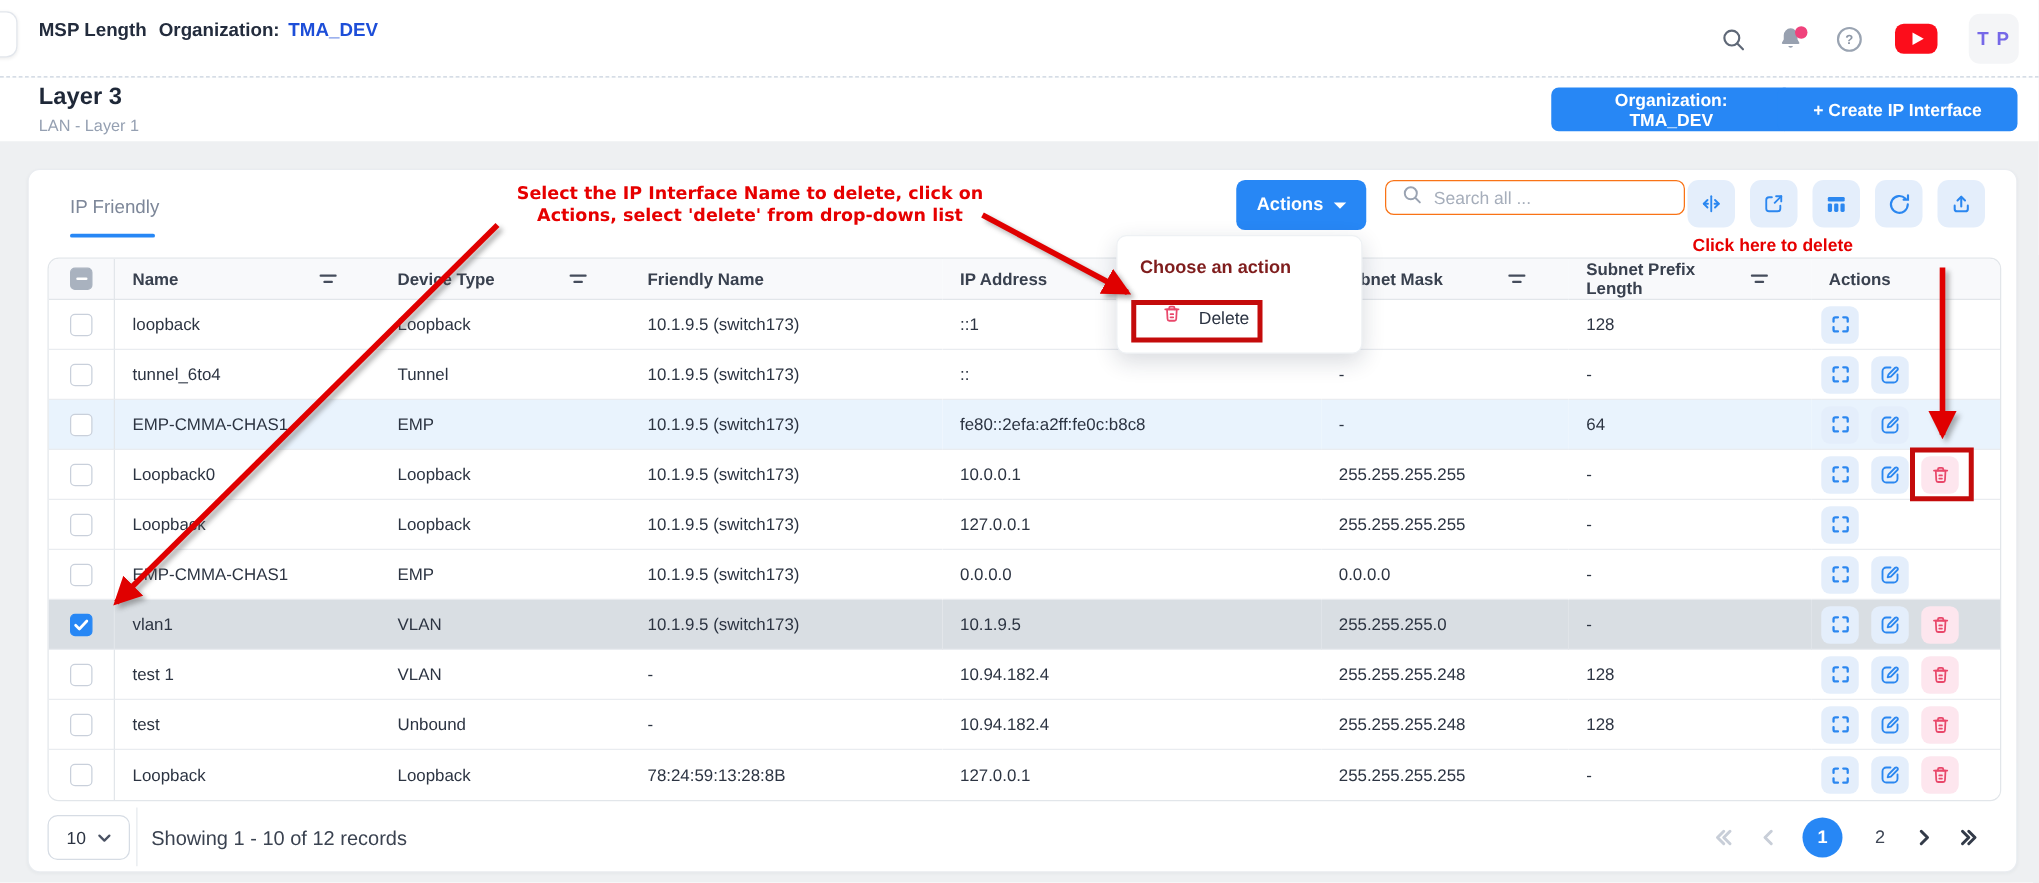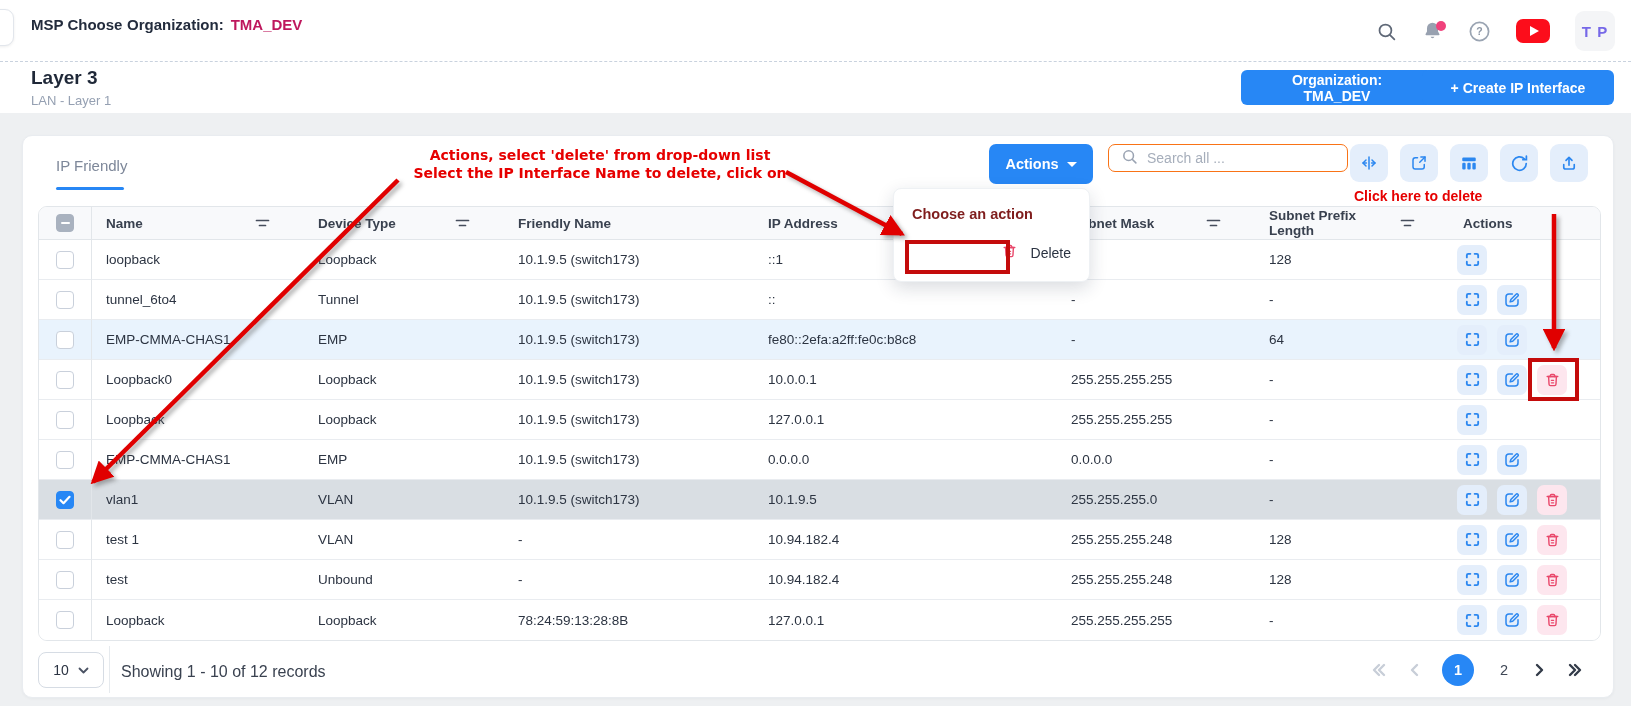--- a/index.html
+++ b/index.html
@@ -6,21 +6,21 @@
   html,body { width:1631px; height:706px; overflow:hidden; }
   body { position:relative; font-family:"Liberation Sans",sans-serif; background:#eef0f2; color:#2c3442; }
 
   
   .navbar { position:absolute; top:0; left:0; width:1631px; height:62px; background:#fff;
             border-bottom:1px dashed #c9d2de; z-index:5; }
   .edge-btn { position:absolute; left:-13px; top:9px; width:27px; height:37px; background:#fff;
               border:1px solid #e2e6ec; border-radius:9px; box-shadow:0 1px 3px rgba(0,0,0,.07); }
   .brand { position:absolute; left:31px; top:16px; font-size:15px; font-weight:bold; color:#232c3d; }
   .org-wrap { position:absolute; left:127px; top:16px; font-size:15px; font-weight:bold; color:#232c3d; }
-  .org-wrap .val { color:#be185d; margin-left:7px; cursor:pointer; }
+  .org-wrap .val { color:#1d4ed8; margin-left:7px; cursor:pointer; }
   .nav-icons { position:absolute; right:16px; top:0; height:62px; display:flex; align-items:center; gap:25px; }
   .nav-ic { display:inline-flex; align-items:center; justify-content:center; cursor:pointer; }
   .bell-wrap { position:relative; }
   .bell-dot { position:absolute; right:-3px; top:1px; width:10px; height:10px; border-radius:50%; background:#f0427c; }
   .yt { width:34px; height:24px; background:#fc0d1b; border-radius:7px; display:flex; align-items:center; justify-content:center; }
   .yt-tri { width:0; height:0; border-left:9px solid #fff; border-top:5.5px solid transparent; border-bottom:5.5px solid transparent; margin-left:2px; }
   .avatar { width:40px; height:40px; border-radius:9px; background:#f4f5f7; display:flex; align-items:center; justify-content:center;
             font-size:15px; font-weight:bold; color:#7668e8; letter-spacing:1px; cursor:pointer; }
 
   
@@ -84,40 +84,40 @@
   .pg-disabled { color:#c8ced8; }
   .pg-dark { color:#333b49; }
   .pg-num { font-size:14.5px; color:#3f4756; cursor:pointer; min-width:16px; text-align:center; }
   .pg-current { width:32px; height:32px; border-radius:50%; background:#2787f5; color:#fff; font-weight:bold;
                 display:inline-flex; align-items:center; justify-content:center; }
 
   
   .dropdown { position:absolute; left:893px; top:188px; width:197px; background:#fff; border:1px solid #eef1f4;
               border-radius:8px; box-shadow:0 6px 18px rgba(25,39,62,.16); z-index:60; }
   .dd-header { padding:17px 18px 0 18px; font-size:14.5px; font-weight:600; color:#7f1d1d; }
-  .dd-item { display:flex; align-items:center; gap:13px; padding:20px 18px 17px 35px; cursor:pointer; color:#e9486b;justify-content:flex-end; }
+  .dd-item { display:flex; align-items:center; gap:13px; padding:20px 18px 17px 35px; cursor:pointer; color:#e9486b; }
   .dd-item .dd-label { font-size:14px; color:#2b3342; }
 
   
   .ann { position:absolute; z-index:100; pointer-events:none; }
   .callout { left:370px; top:146px; width:460px; text-align:center; font-family:"DejaVu Sans",sans-serif;
              font-size:14px; font-weight:bold; color:#e60000; line-height:18px; }
   .click-here { left:1354px; top:188px; font-family:Liberation Sans, sans-serif; font-size:14px; font-weight:bold;
                 color:#e60000; white-space:nowrap; }
   .redbox { border:4px solid #c40b0b; }
   .redbox1 { left:905px; top:240px; width:105px; height:34px; }
   .redbox2 { left:1528px; top:358px; width:51px; height:43px; }
   svg.arrows { left:0; top:0; width:1631px; height:706px; filter:drop-shadow(3px 3px 2px rgba(80,80,80,.45)); }
 </style>
 </head>
 <body>
 
 <div class="navbar">
   <div class="edge-btn"></div>
-  <div class="brand">MSP Choose</div>
+  <div class="brand">MSP Length</div>
   <div class="org-wrap">
     <span>Organization:</span><span class="val">TMA_DEV</span>
   </div>
   <div class="nav-icons">
     <span class="nav-ic">
       <svg width="21" height="21" viewBox="0 0 24 24" fill="none" stroke="#5f6877" stroke-width="2" stroke-linecap="round">
           <circle cx="10.8" cy="10.8" r="6.8"></circle>
           <path d="M15.8 15.8L21 21"></path>
         </svg>
     </span>
@@ -613,22 +613,22 @@
           <path d="M6.5 7h11l-.6 11a2 2 0 0 1-2 1.9H9.1a2 2 0 0 1-2-1.9z"></path>
           <path d="M10.5 12.5h3"></path>
           <path d="M10.5 16h3"></path>
         </svg>
     </span>
     <span class="dd-label">Delete</span>
   </div>
 </div>
 
 <div class="ann callout">
+  <div>Select the IP Interface Name to delete, click on</div>
   <div>Actions, select 'delete' from drop-down list</div>
-  <div>Select the IP Interface Name to delete, click on</div>
 </div>
 <div class="ann click-here">Click here to delete</div>
 <div class="ann redbox redbox1"></div>
 <div class="ann redbox redbox2"></div>
 <svg class="ann arrows">
   <defs>
     <marker id="ah" viewBox="0 0 10 10" refX="8.5" refY="5" markerWidth="5" markerHeight="5" orient="auto-start-reverse">
       <path d="M0 0L10 5L0 10z" fill="#e00000"></path>
     </marker>
   </defs>

